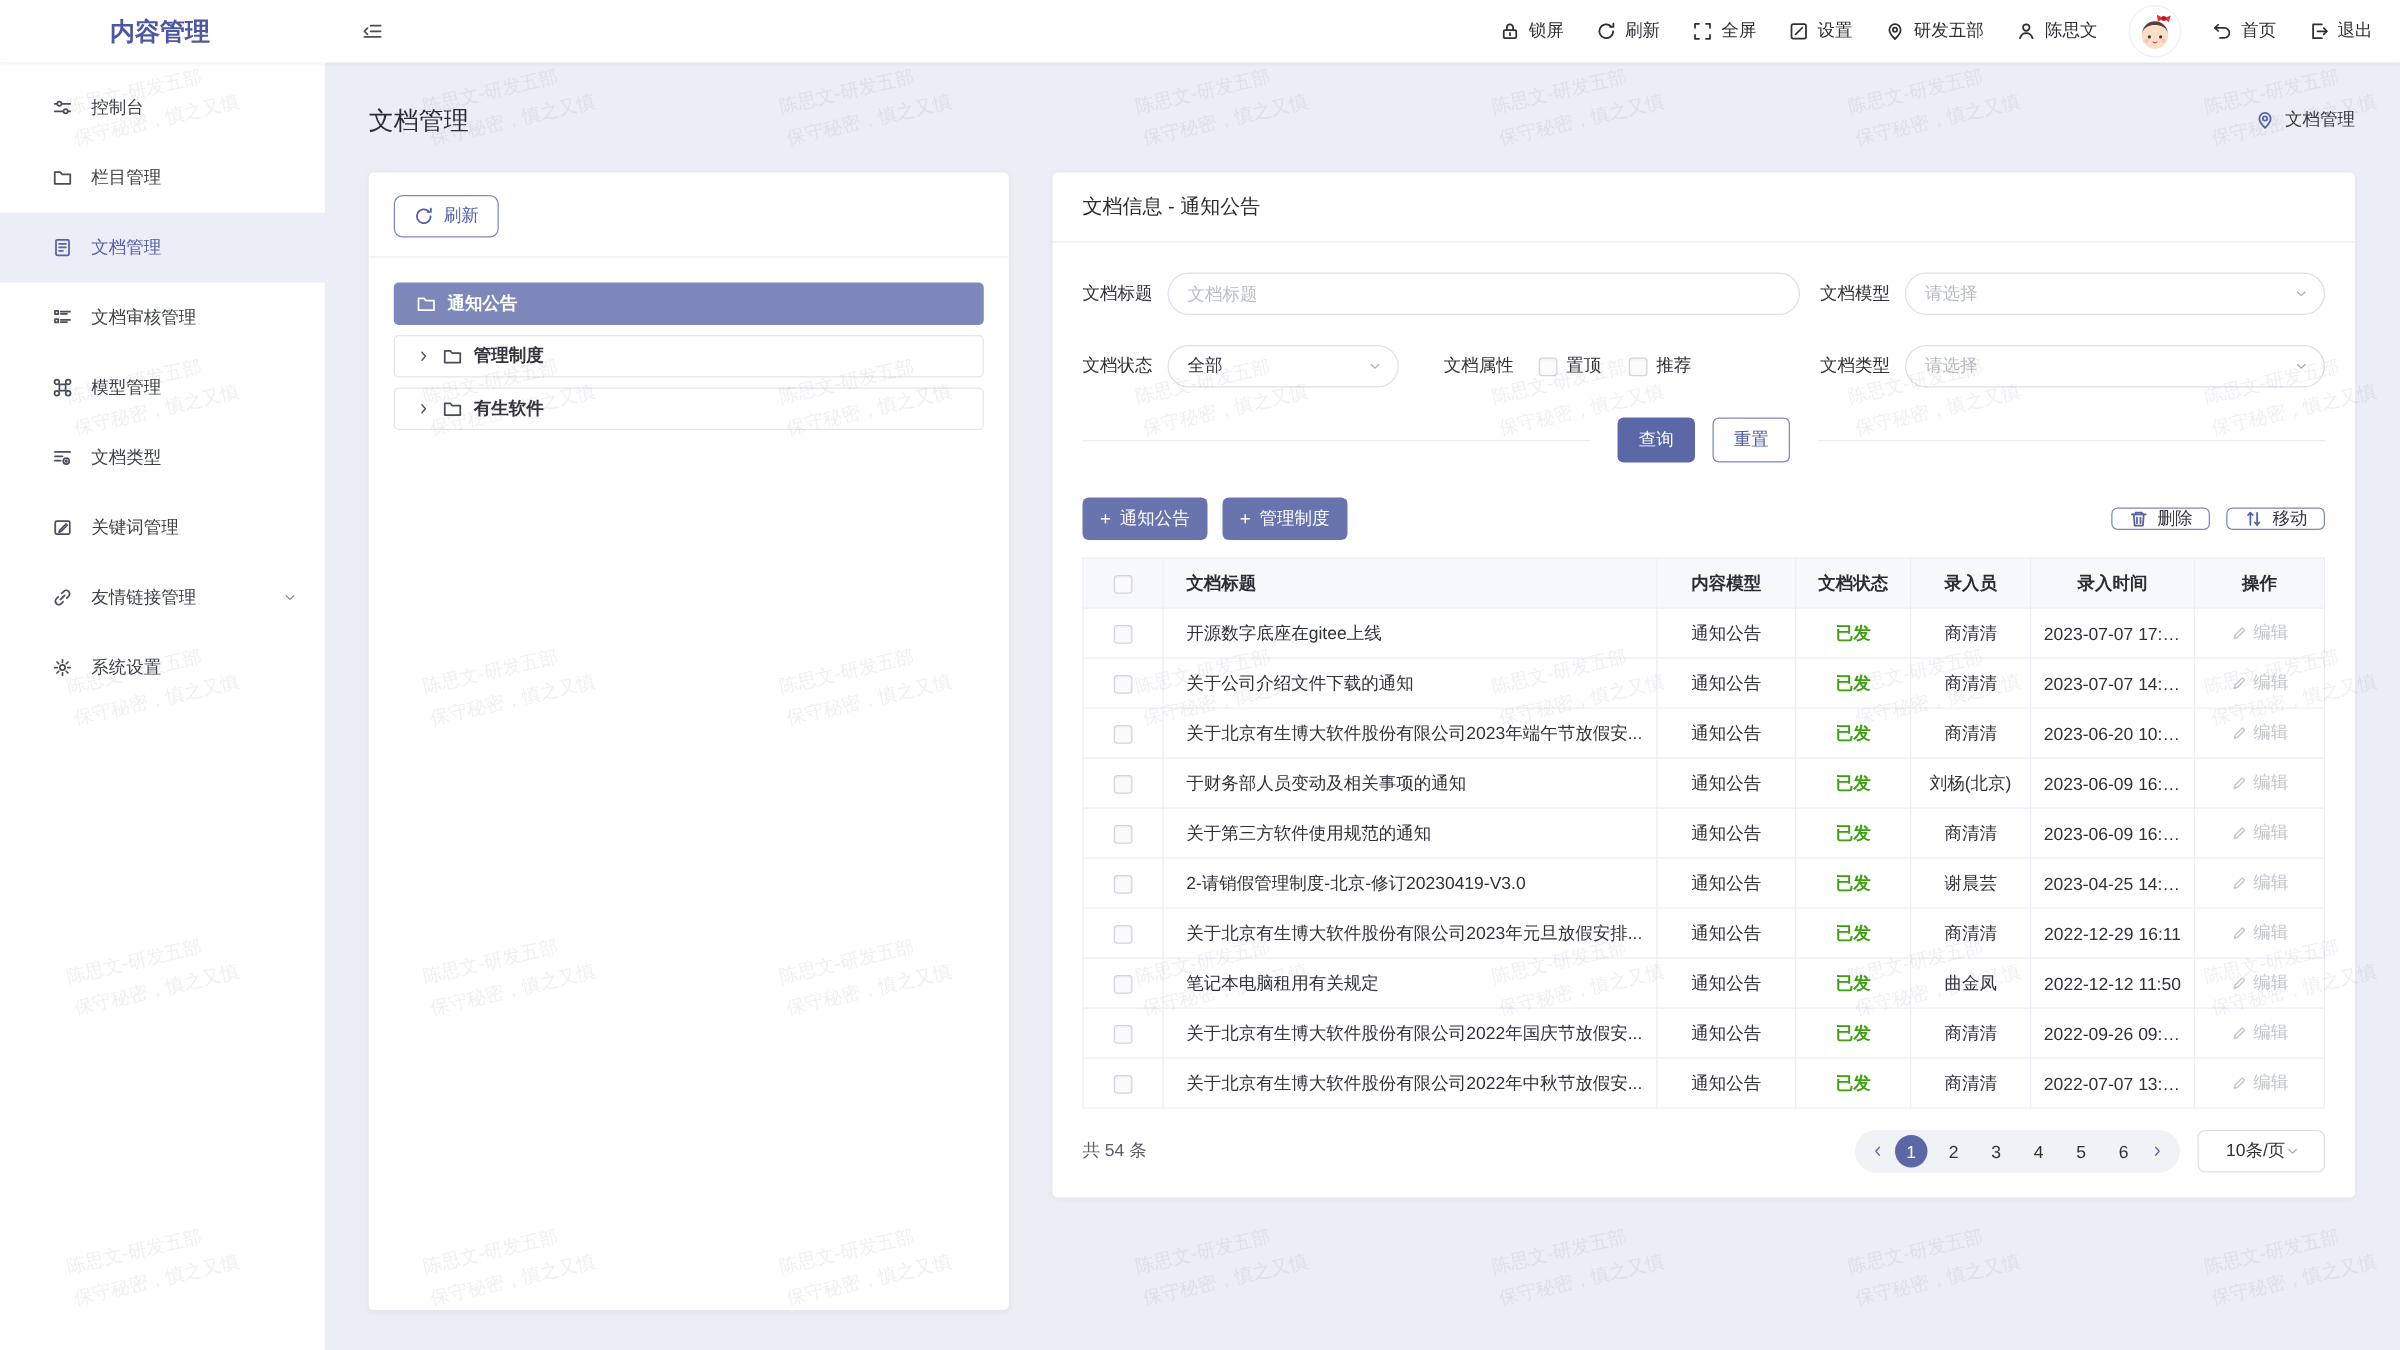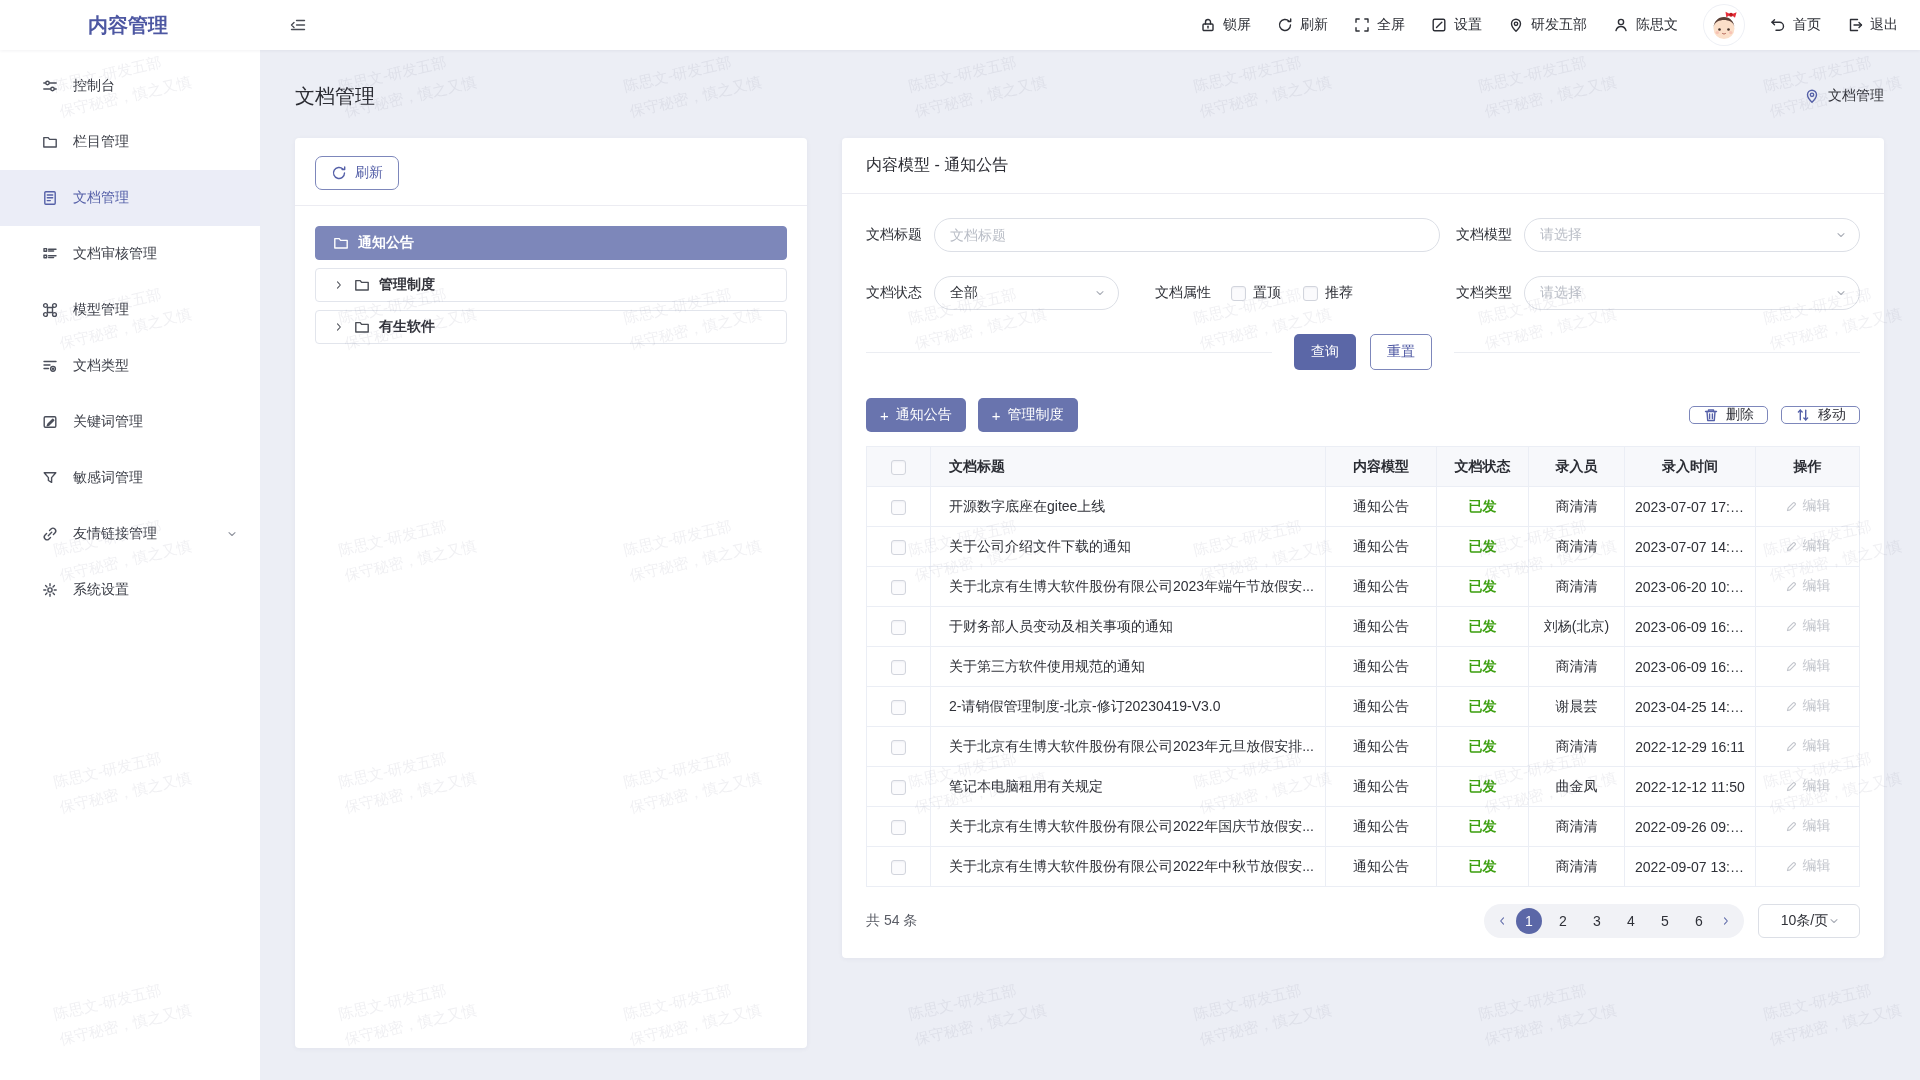--- a/index.html
+++ b/index.html
@@ -426,28 +426,20 @@
         <span>文档类型</span>
       </div>
       <div class="nav-item">
         <span class="icon">
           <svg viewBox="0 0 16 16" fill="none" stroke="currentColor" stroke-width="1.4" stroke-linecap="round" stroke-linejoin="round">
             <rect x="2.2" y="2.8" width="11.6" height="10.4" rx="1.2"></rect>
             <path d="M6 10l4.8-4.8 1 1L7 11l-1.7.7z"></path>
           </svg>
         </span>
         <span>关键词管理</span>
-      </div>
-      <div class="nav-item">
-        <span class="icon">
-          <svg viewBox="0 0 16 16" fill="none" stroke="currentColor" stroke-width="1.4" stroke-linecap="round" stroke-linejoin="round">
-            <path d="M2.2 2.8h11.6L9.6 7.6v4.8L6.4 10.5V7.6z"></path>
-          </svg>
-        </span>
-        <span>敏感词管理</span>
       </div>
       <div class="nav-item">
         <span class="icon">
           <svg viewBox="0 0 16 16" fill="none" stroke="currentColor" stroke-width="1.4" stroke-linecap="round" stroke-linejoin="round">
             <path d="M6.3 9.7l3.4-3.4"></path>
             <path d="M7.5 4.6 9 3.1a2.6 2.6 0 0 1 3.9 3.9L11.4 8.5"></path>
             <path d="M4.6 7.5 3.1 9a2.6 2.6 0 0 0 3.9 3.9l1.5-1.5"></path>
           </svg>
         </span>
         <span>友情链接管理</span>
@@ -536,21 +528,21 @@
               <svg viewBox="0 0 16 16" fill="none" stroke="currentColor" stroke-width="1.4" stroke-linecap="round" stroke-linejoin="round">
                 <path d="M1.8 13V3.6h4.4l1.4 1.8h6.6V13z"></path>
               </svg>
             </span>
             <span>有生软件</span>
           </div>
         </div>
     </section>
 
     <section class="card right-card">
-      <div class="panel-head">内容模型 - 通知公告</div>
+      <div class="panel-head">文档信息 - 通知公告</div>
 
       <div class="filters">
         <div class="frow">
           <span class="flabel">文档标题</span>
           <input class="input" placeholder="文档标题" style="">
           <div class="right-group">
             <span class="flabel">文档模型</span>
             <div class="select sel-wide placeholder">
               <span class="val">请选择</span>
               <span class="icon chev">
@@ -801,21 +793,21 @@
                     </span>
                     <span>编辑</span>
                   </span></td>
               </tr>
               <tr>
                 <td class="col-check"><span class="cb"></span></td>
                 <td class="col-title">关于北京有生博大软件股份有限公司2022年中秋节放假安...</td>
                 <td class="col-model">通知公告</td>
                 <td class="col-status">已发</td>
                 <td class="col-op">商清清</td>
-                <td class="col-time">2022-09-07 13:18</td>
+                <td class="col-time">2022-07-07 13:44</td>
                 <td class="col-action"><span class="edit-link">
                     <span class="icon">
                       <svg viewBox="0 0 16 16" fill="none" stroke="currentColor" stroke-width="1.4" stroke-linecap="round" stroke-linejoin="round">
                         <path d="M3 13l.9-3.2 6.2-6.2a1.3 1.3 0 0 1 1.9 0l.4.4a1.3 1.3 0 0 1 0 1.9L6.2 12.1z"></path>
                       </svg>
                     </span>
                     <span>编辑</span>
                   </span></td>
               </tr>
             </tbody>

